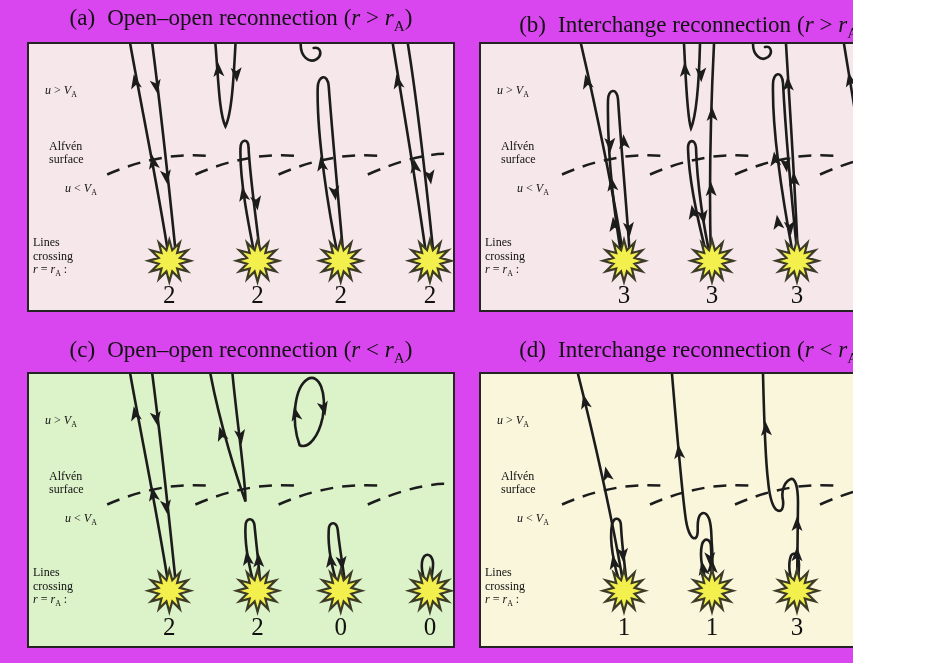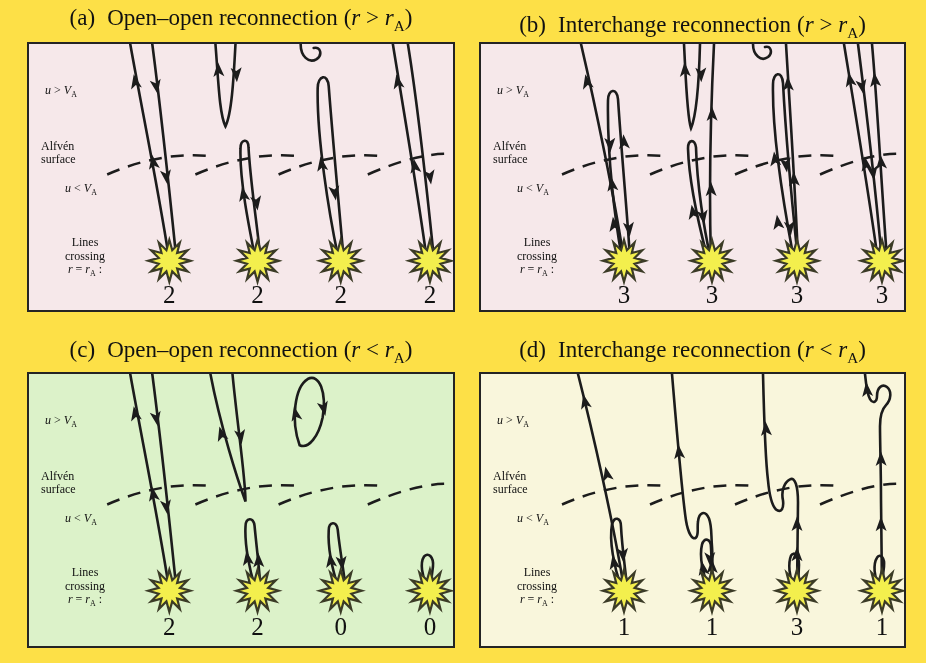--- a/index.html
+++ b/index.html
@@ -1,32 +1,32 @@
 <!DOCTYPE html>
 <html><head>
 <meta charset="utf-8">
 <style>
   html,body{margin:0;padding:0;background:#ffffff}
-  .page{position:relative;width:926px;height:663px;background:#fde047;
+  .page{position:relative;width:853px;height:663px;background:#d946ef;
         font-family:"Liberation Serif",serif;color:#111;overflow:hidden}
   .ptitle{position:absolute;font-size:23px;text-align:center;white-space:nowrap}
   .ptag{margin-right:12px}
   .cond{margin-left:6px}
   .it{font-style:italic}
   sub{font-size:0.66em}
   .panel{position:absolute;border:2.5px solid #242424;box-sizing:border-box}
   .panel svg{position:absolute;left:0;top:0;width:100%;height:100%;display:block}
   .bg-pink{background:#f6e8ea}
   .bg-green{background:#dcf2c9}
   .bg-yellow{background:#f9f6dc}
   .lbl{position:absolute;font-size:12px;line-height:1.1}
   .lbl-ugt{left:16px;top:40px}
-  .lbl-alf{left:12px;top:96px}
+  .lbl-alf{left:20px;top:96px}
   .lbl-ult{left:36px;top:138px}
-  .lbl-lines{left:4px;top:192px;width:104px;text-align:center;line-height:1.14}
+  .lbl-lines{left:4px;top:192px;width:104px;text-align:left;line-height:1.14}
   .fl{fill:none;stroke:#1c1c1c;stroke-width:2.6;stroke-linecap:round}
   .dash{fill:none;stroke:#1c1c1c;stroke-width:2.5;stroke-dasharray:13 9}
   .ah{fill:#1c1c1c}
   .star{fill:#f3ef4d;stroke:#3b3b26;stroke-width:2.2;stroke-linejoin:miter}
   .num{font-size:25px;fill:#111;font-family:"Liberation Serif",serif}
 </style>
 </head>
 <body>
 
 <svg width="0" height="0" style="position:absolute" aria-hidden="true">

